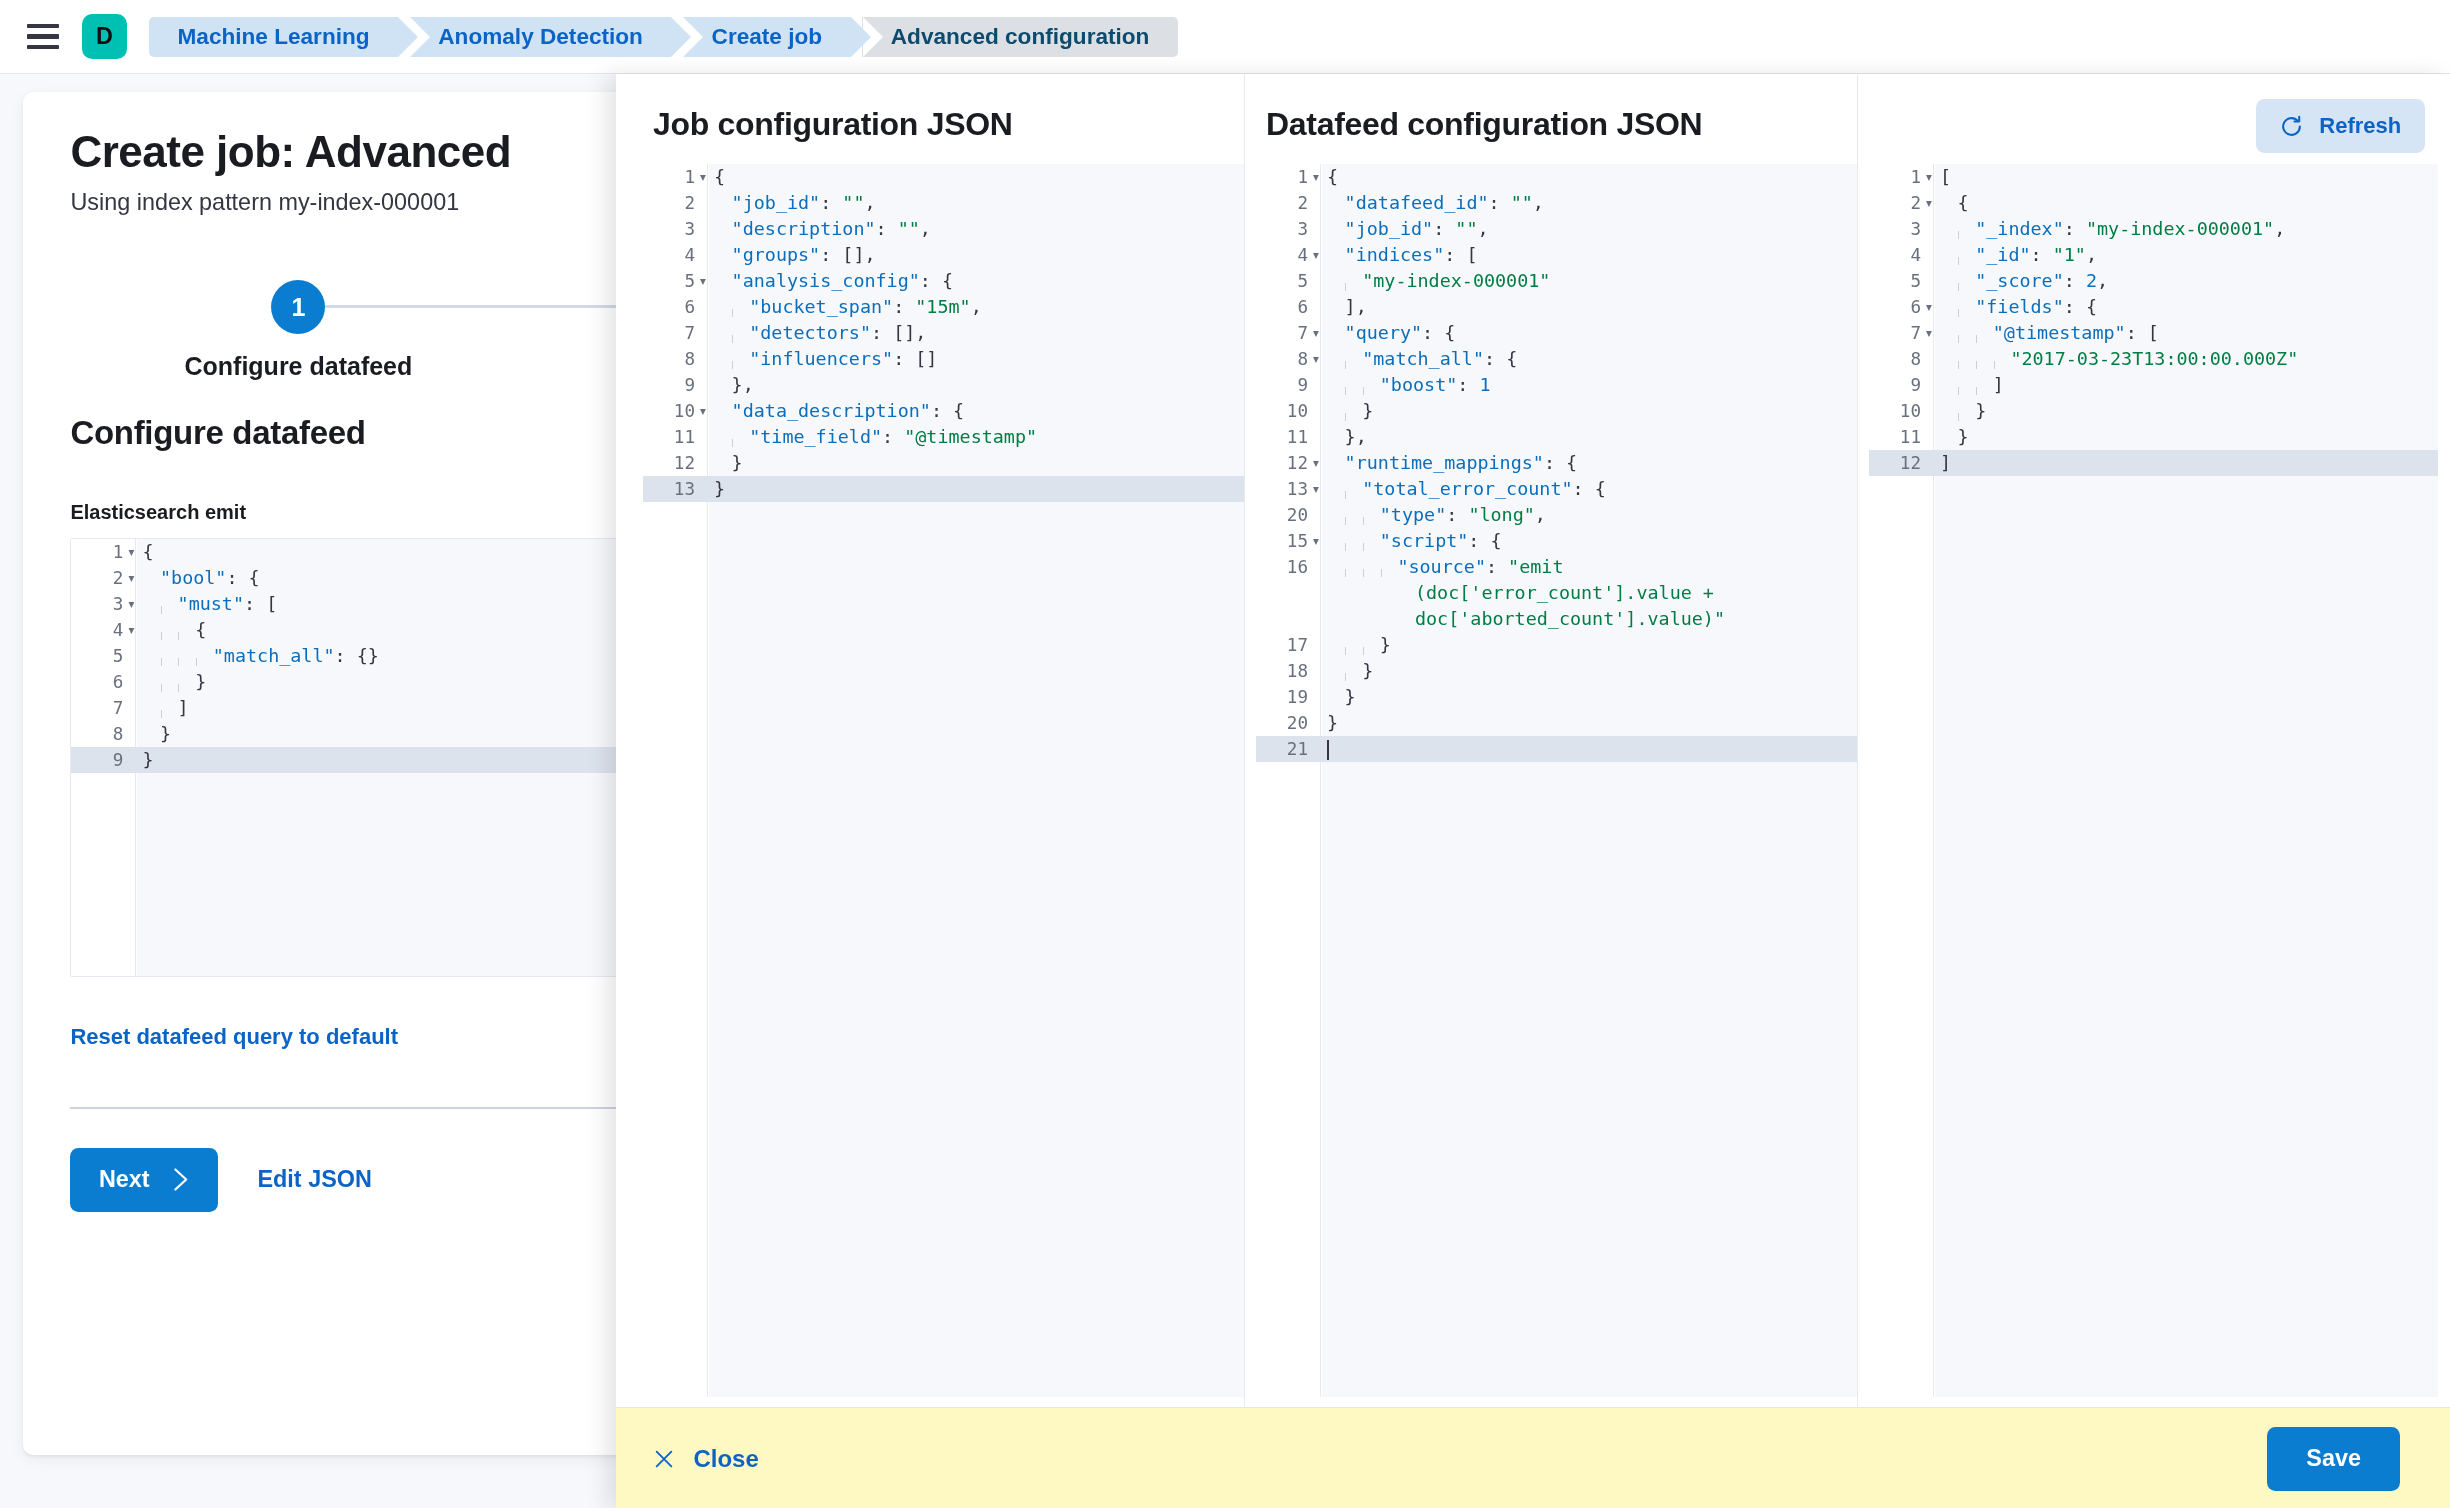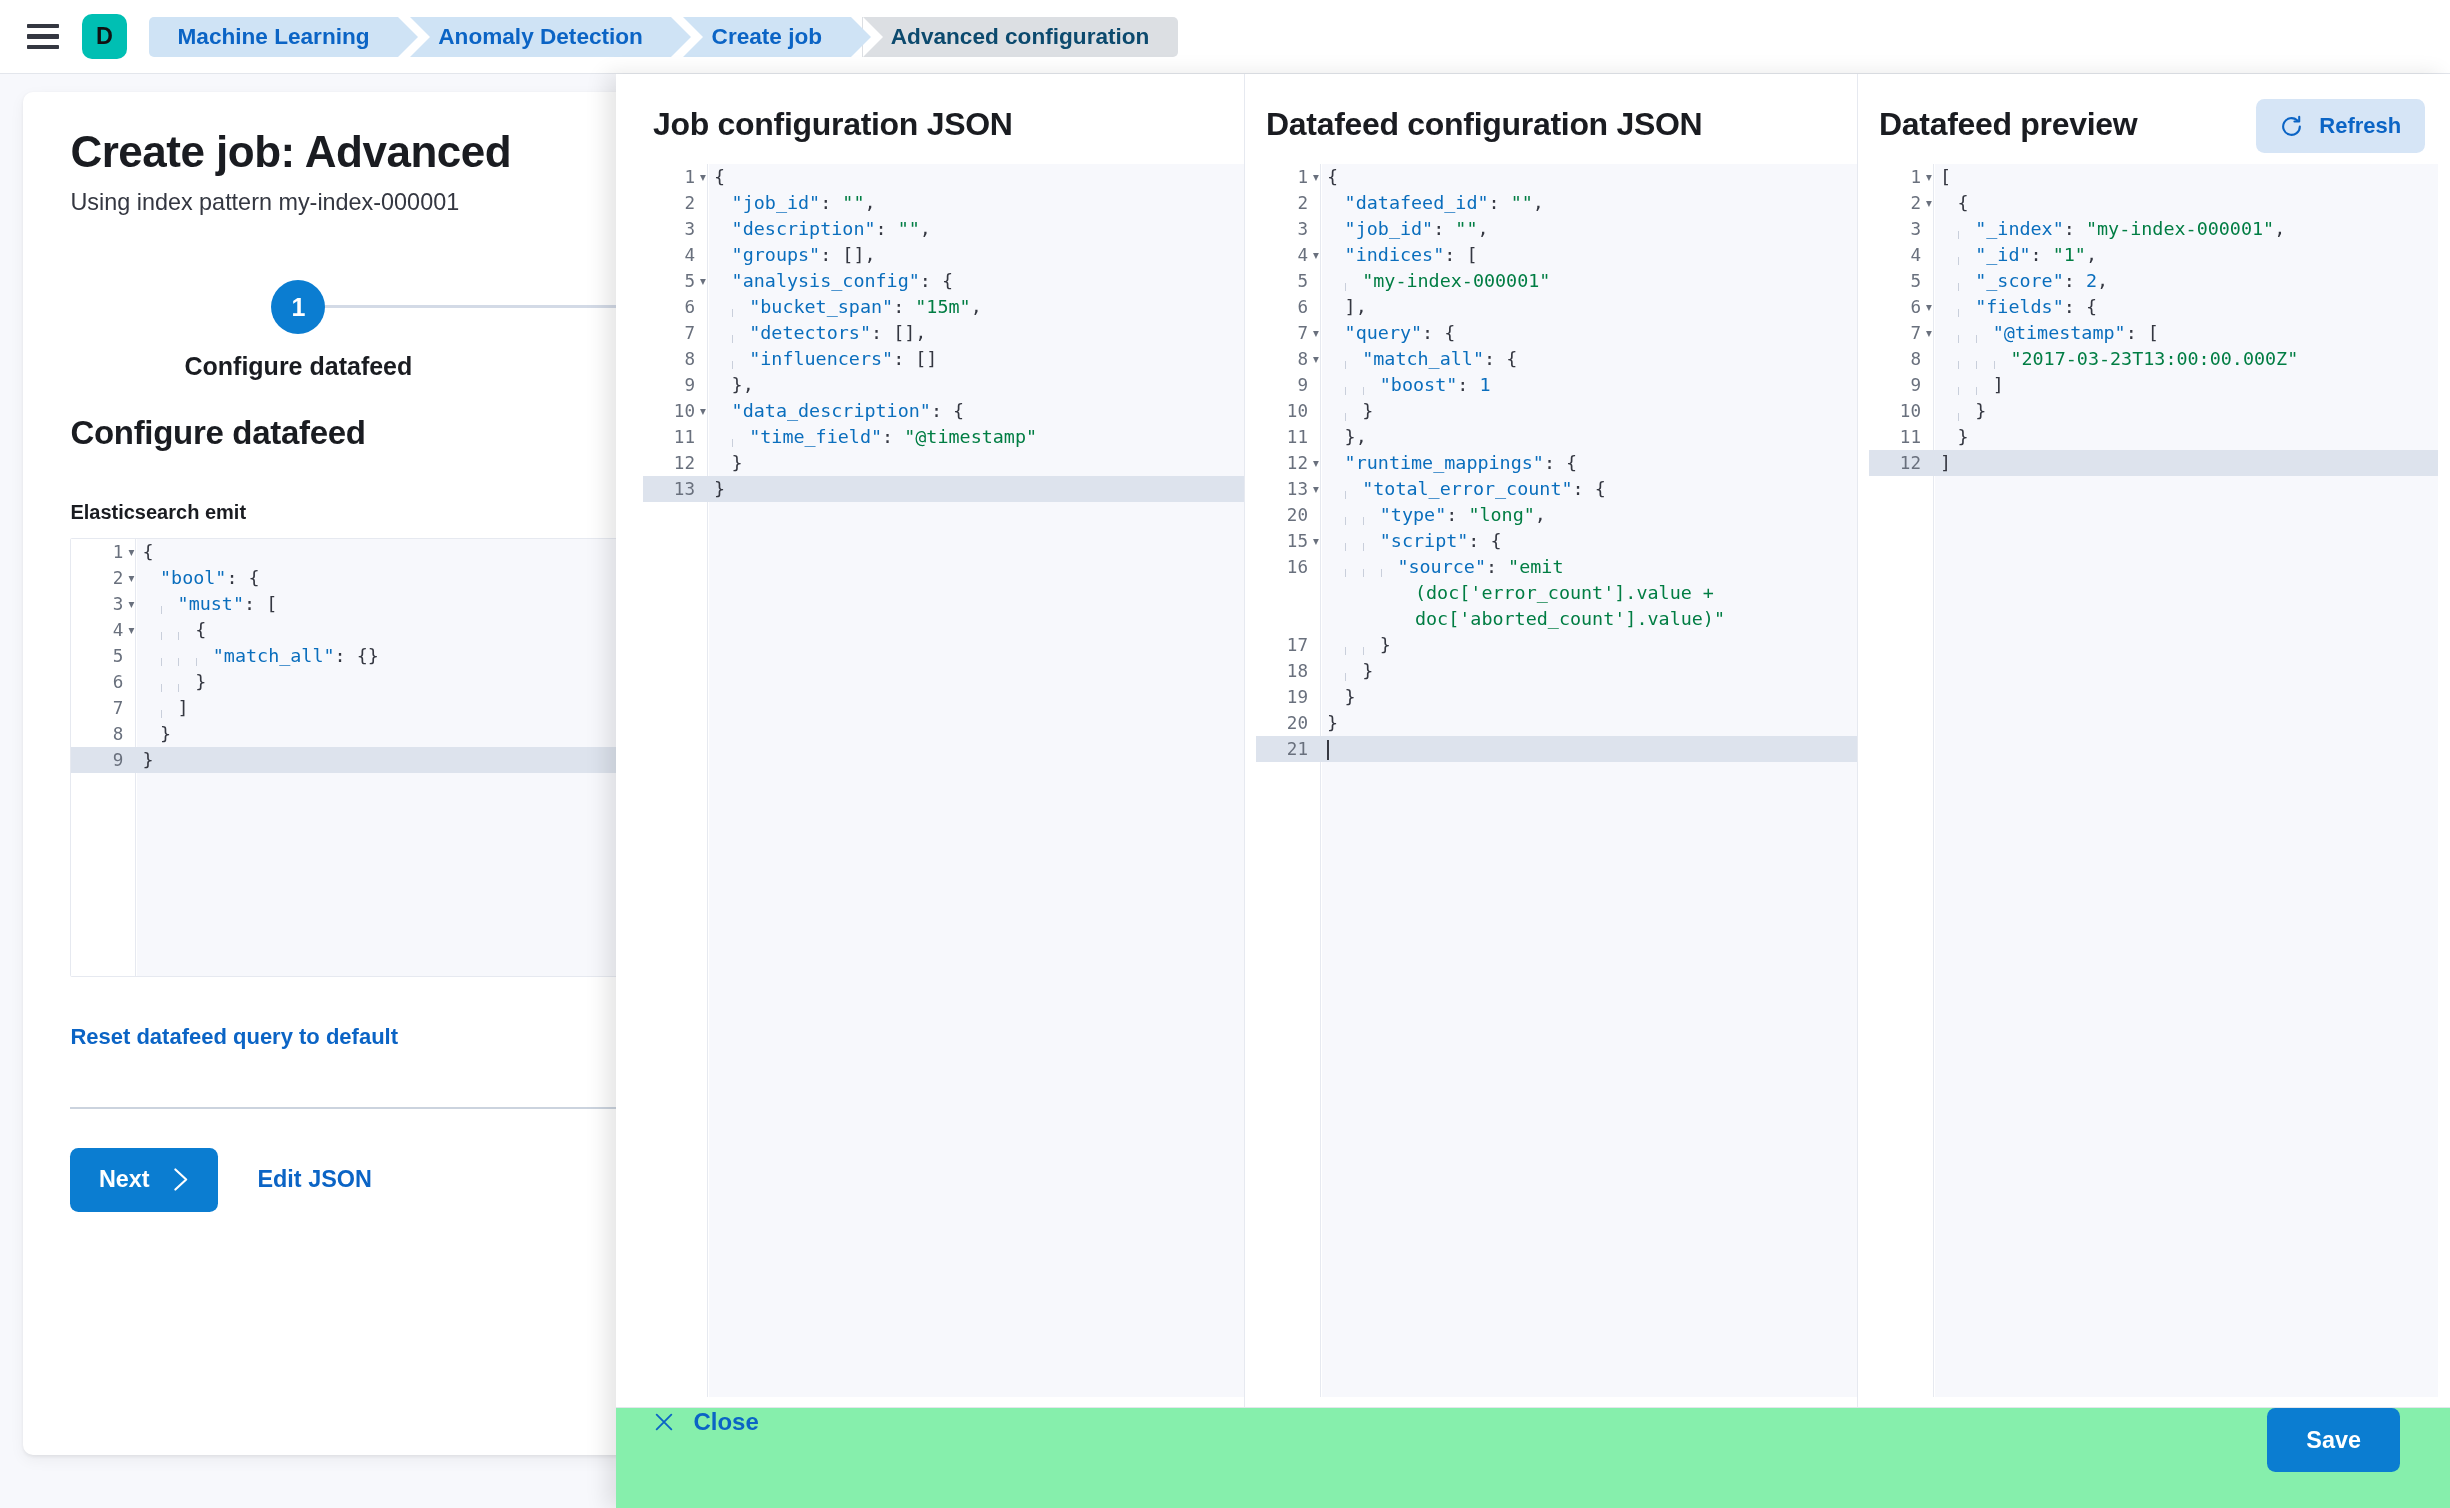--- a/index.html
+++ b/index.html
@@ -156,22 +156,22 @@
 
   #refresh-btn {
     position: absolute; right: 13.4px; top: 25px;
     background: #d6e5f6; color: #0b64c5; border: none; border-radius: 8.4px;
     height: 54px; padding: 0 23.4px; font-size: 22px; font-weight: 700;
     display: flex; align-items: center; gap: 15px; cursor: pointer;
     font-family: "Liberation Sans", sans-serif;
   }
 
   #flyout-footer {
-    flex: 0 0 102px; background: #86efac; border-top: 0.8px solid #e3e6ec;
-    display: flex; align-items: flex-start; justify-content: space-between;
+    flex: 0 0 102px; background: #fef9c3; border-top: 0.8px solid #e3e6ec;
+    display: flex; align-items: center; justify-content: space-between;
     padding: 0 50px 0 37px;
   }
   #close-btn {
     background: none; border: none; color: #0b64c5; font-size: 24px; font-weight: 700;
     display: flex; align-items: center; gap: 18.4px; cursor: pointer;
     font-family: "Liberation Sans", sans-serif;
   }
   #save-btn {
     background: #0b7dd1; color: #fff; border: none; border-radius: 8.4px;
     height: 64px; padding: 0 39px; font-size: 23.4px; font-weight: 700; cursor: pointer;
@@ -443,21 +443,20 @@
             <div class="row active">
               <span class="ln">21</span>
               <span class="ln-text"><span class="caret"></span></span>
             </div>
           </div>
       </div>
     </div>
     <div class="col-sep" style="left:1241px;"></div>
 
     <div class="col" id="col2" style="left:1253px; width:569px;">
-      <div class="col-title">Datafeed preview</div>
       <button id="refresh-btn">
         <svg width="25" height="25" viewBox="0 0 24 24">
           <path d="M20 12a8 8 0 1 1-2.6-5.9" fill="none" stroke="#0b64c5" stroke-width="2" stroke-linecap="round"></path>
           <path d="M19.4 2.6 L19.4 7.2 L14.8 7.2" fill="none" stroke="#0b64c5" stroke-width="2" stroke-linecap="round" stroke-linejoin="round"></path>
         </svg>
         <span>Refresh</span>
       </button>
       <div class="col-editor editor">
         <div class="gutter"></div>
         <div class="code-area"></div>

